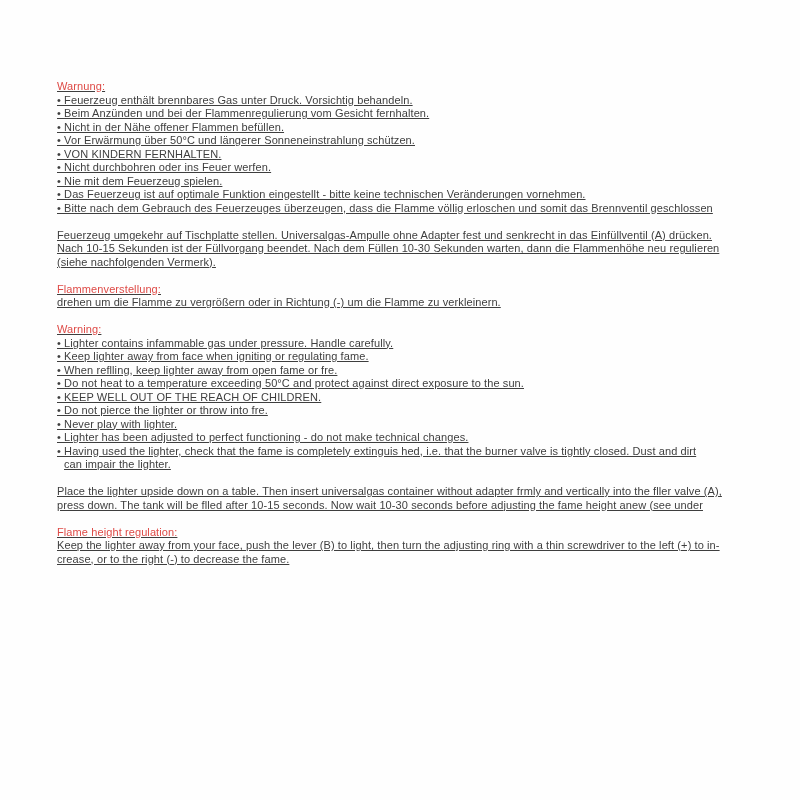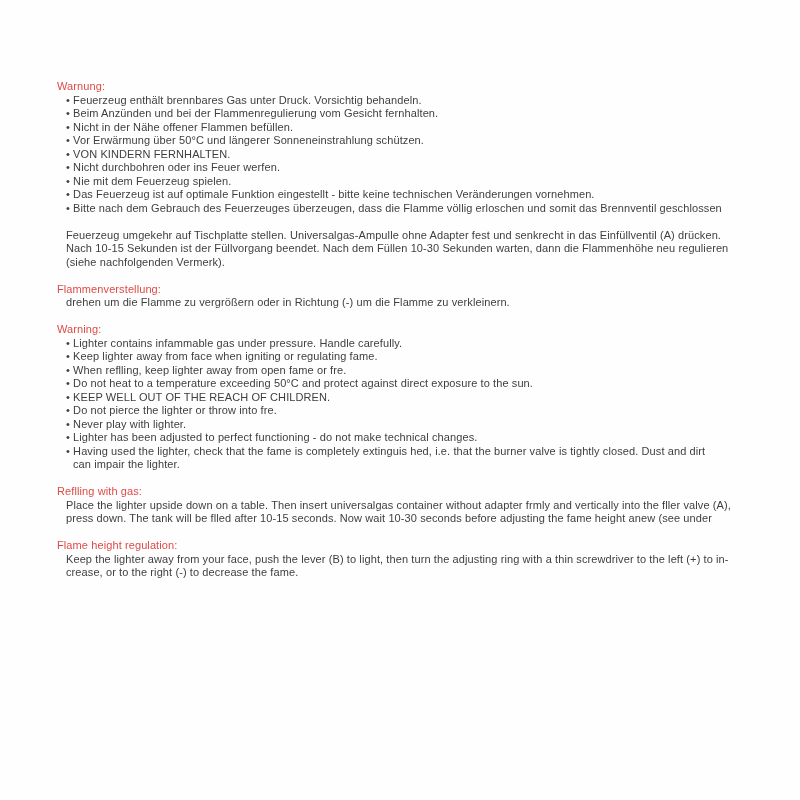--- a/index.html
+++ b/index.html
@@ -18,31 +18,31 @@
     left: 57px;
     top: 80px;
     width: 705px;
     color: #3e3e3e;
     font-size: 11px;
     line-height: 13.5px;
     letter-spacing: 0.1px;
   }
   .section {
     margin: 0 0 13.5px 0;
+    text-decoration: underline;
   }
   .section:last-child {
     margin-bottom: 0;
   }
   .heading {
     color: #de4a46;
     white-space: nowrap;
   }
   .line {
     white-space: nowrap;
-    margin-left: 9px;
   }
   .cont {
     padding-left: 7px;
   }
 </style>
 </head>
 <body>
 
 <div class="sheet">
 
@@ -78,21 +78,20 @@
     <div class="line">• Do not heat to a temperature exceeding 50°C and protect against direct exposure to the sun.</div>
     <div class="line">• KEEP WELL OUT OF THE REACH OF CHILDREN.</div>
     <div class="line">• Do not pierce the lighter or throw into fre.</div>
     <div class="line">• Never play with lighter.</div>
     <div class="line">• Lighter has been adjusted to perfect functioning - do not make technical changes.</div>
     <div class="line">• Having used the lighter, check that the fame is completely extinguis hed, i.e. that the burner valve is tightly closed. Dust and dirt</div>
     <div class="line cont">can impair the lighter.</div>
   </div>
 
   <div class="section">
-    <div class="heading">Reflling with gas:</div>
     <div class="line">Place the lighter upside down on a table. Then insert universalgas container without adapter frmly and vertically into the fller valve (A),</div>
     <div class="line">press down. The tank will be flled after 10-15 seconds. Now wait 10-30 seconds before adjusting the fame height anew (see under</div>
   </div>
 
   <div class="section">
     <div class="heading">Flame height regulation:</div>
     <div class="line">Keep the lighter away from your face, push the lever (B) to light, then turn the adjusting ring with a thin screwdriver to the left (+) to in-</div>
     <div class="line">crease, or to the right (-) to decrease the fame.</div>
   </div>
 

